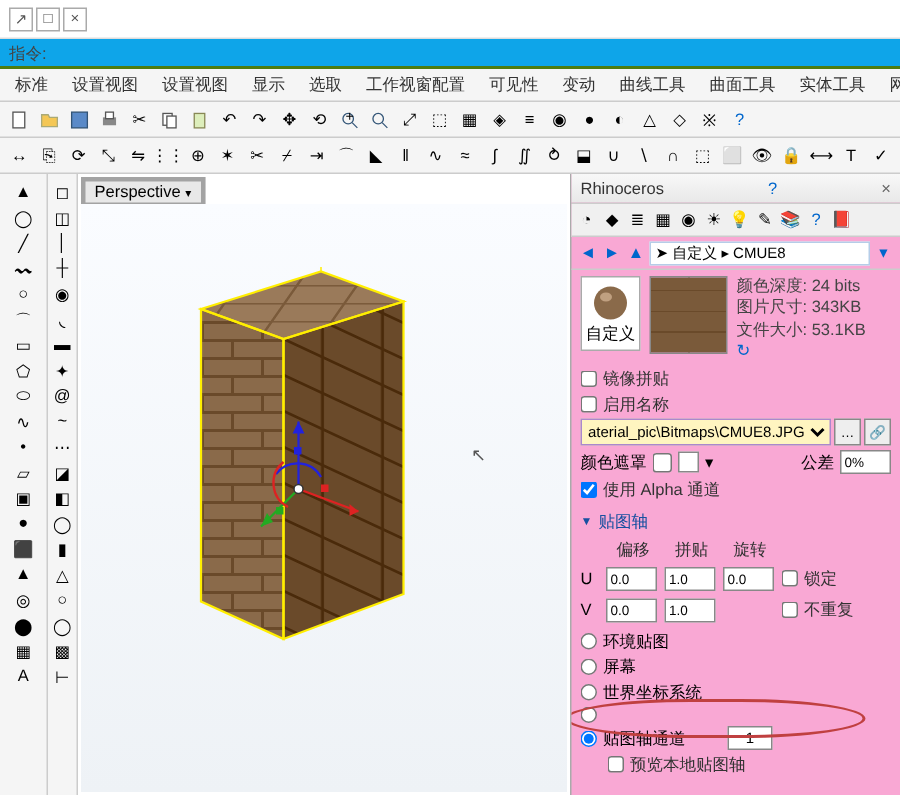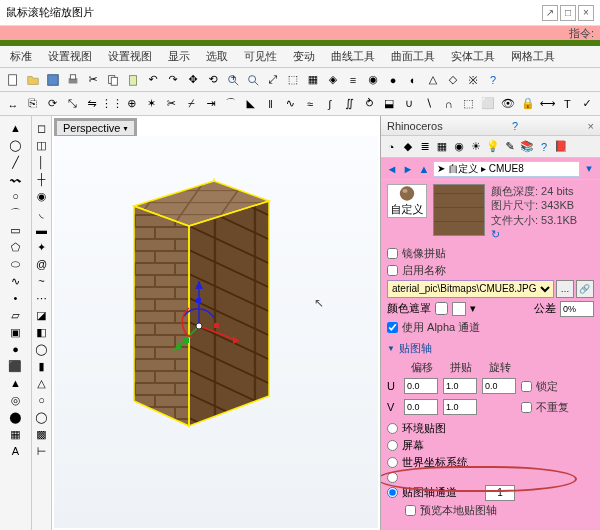--- a/index.html
+++ b/index.html
@@ -1,20 +1,20 @@
 <!DOCTYPE html>
 <html><head>
 <meta charset="utf-8">
 <style>
   * { box-sizing: border-box; margin: 0; padding: 0; font-family: "Microsoft YaHei", sans-serif; font-size: 11px; }
   body { width: 600px; height: 530px; background: #f0f0f0; overflow: hidden; position: relative; }
   .titlebar { height: 26px; background: #fff; border-bottom: 1px solid #ddd; display: flex; align-items: center; padding: 0 6px; justify-content: space-between; }
   .titlebar-btns { display: flex; gap: 2px; }
   .titlebar-btn { width: 16px; height: 16px; border: 1px solid #aaa; display: flex; align-items: center; justify-content: center; font-size: 10px; color: #555; cursor: pointer; }
-  .cmdrow { height: 20px; background: #fca5a5; border-bottom: 6px solid #4d7c0f; display: flex; align-items: center; padding: 0 6px; color: #444; justify-content: flex-end; }
+  .cmdrow { height: 20px; background: #0ea5e9; border-bottom: 2px solid #4d7c0f; display: flex; align-items: center; padding: 0 6px; color: #444; }
   .menubar { height: 22px; background: #f5f5f5; border-bottom: 1px solid #ccc; display: flex; align-items: center; padding: 0 4px; gap: 4px; }
   .menu-item { padding: 2px 6px; color: #333; cursor: pointer; white-space: nowrap; }
   .toolbar-row { height: 24px; background: #f5f5f5; border-bottom: 1px solid #ccc; display: flex; align-items: center; padding: 0 4px; gap: 2px; overflow: hidden; }
   .tb { width: 18px; height: 18px; display: flex; align-items: center; justify-content: center; cursor: pointer; border-radius: 2px; }
   .tb svg { width: 14px; height: 14px; }
   .main { display: flex; height: calc(530px - 26px - 20px - 22px - 48px); }
   .left-tools { width: 32px; background: #f5f5f5; border-right: 1px solid #ccc; display: flex; flex-direction: column; align-items: center; padding: 4px 0; gap: 1px; }
   .left-tools-col2 { width: 20px; }
   .lt { width: 16px; height: 16px; display: flex; align-items: center; justify-content: center; cursor: pointer; }
   .viewport-area { flex: 1; background: #fff; position: relative; }
@@ -25,21 +25,21 @@
   .side-panel { width: 220px; background: #f9a8d4; border-left: 1px solid #aaa; display: flex; flex-direction: column; }
   .panel-title { height: 20px; background: linear-gradient(#f8f8f8,#e8e8e8); border-bottom: 1px solid #ccc; display: flex; align-items: center; padding: 0 6px; justify-content: space-between; font-size: 11px; color: #333; }
   .panel-title .x { cursor: pointer; color: #666; }
   .panel-tabs { height: 22px; background: #f0f0f0; border-bottom: 1px solid #ccc; display: flex; align-items: center; padding: 0 2px; gap: 1px; }
   .ptab { width: 16px; height: 16px; display: flex; align-items: center; justify-content: center; cursor: pointer; }
   .panel-nav { height: 22px; display: flex; align-items: center; padding: 0 4px; gap: 2px; border-bottom: 1px solid #ccc; }
   .nav-btn { width: 14px; height: 14px; display: flex; align-items: center; justify-content: center; cursor: pointer; color: #06c; }
   .nav-path { flex: 1; background: #fff; border: 1px solid #b5cde8; height: 16px; padding: 0 3px; font-size: 10px; display: flex; align-items: center; overflow: hidden; white-space: nowrap; }
   .panel-body { flex: 1; overflow-y: auto; padding: 4px 6px; }
   .thumb-row { display: flex; gap: 6px; margin-bottom: 4px; }
-  .thumb { width: 40px; height: 34px; border: 1px solid #aaa; background: #fff; display: flex; flex-direction: column; align-items: center; justify-content: center; font-size: 8px; }
+  .thumb { width: 40px; height: 50px; border: 1px solid #aaa; background: #fff; display: flex; flex-direction: column; align-items: center; justify-content: center; font-size: 8px; }
   .brick-preview { width: 52px; height: 52px; background: repeating-linear-gradient(0deg,#7a5a3a 0 13px,#6a4a2a 13px 14px), repeating-linear-gradient(90deg,transparent 0 25px,#5a3a1a 25px 26px); border: 1px solid #888; }
   .info-lines { font-size: 9px; color: #444; line-height: 1.3; }
   .chk-row { display: flex; align-items: center; gap: 4px; margin: 2px 0; font-size: 10px; color: #333; }
   .chk-row input[type=checkbox] { width: 11px; height: 11px; }
   .field-label { font-size: 10px; color: #333; margin-top: 4px; }
   .path-select { display: flex; gap: 2px; margin: 2px 0; }
   .path-select select { flex: 1; height: 18px; font-size: 10px; background: #fff5c0; border: 1px solid #a8c; }
   .sq-btn { width: 18px; height: 18px; border: 1px solid #888; background: #eee; cursor: pointer; display: flex; align-items: center; justify-content: center; font-size: 9px; }
   .row-inline { display: flex; align-items: center; gap: 4px; margin: 3px 0; font-size: 10px; }
   .row-inline .swatch { width: 14px; height: 14px; background: #fff; border: 1px solid #888; }
@@ -50,38 +50,38 @@
   .spin { width: 34px; height: 16px; border: 1px solid #888; background: #fff; font-size: 9px; padding: 0 2px; display: flex; align-items: center; }
   .radio-row { display: flex; align-items: center; gap: 4px; font-size: 10px; margin: 2px 0; }
   .radio-row input { width: 11px; height: 11px; }
   .highlight-oval { position: absolute; border: 2px solid #c04040; border-radius: 50%/60%; pointer-events: none; }
   .val-box { width: 30px; height: 16px; border: 1px solid #888; background: #fff; font-size: 10px; display: inline-flex; align-items: center; justify-content: center; }
 </style>
 </head>
 <body>
 
 <div class="titlebar">
-  <span>鼠标滚轮缩放图片</span>
   <div class="titlebar-btns">
     <div class="titlebar-btn">↗</div>
     <div class="titlebar-btn">□</div>
     <div class="titlebar-btn">×</div>
   </div>
 </div>
 
 <div class="cmdrow">
   <span>指令:</span>
 </div>
 
 <div class="menubar">
   <span class="menu-item">标准</span>
   <span class="menu-item">设置视图</span>
   <span class="menu-item">设置视图</span>
   <span class="menu-item">显示</span>
   <span class="menu-item">选取</span>
+  <span class="menu-item">工作视窗配置</span>
   <span class="menu-item">可见性</span>
   <span class="menu-item">变动</span>
   <span class="menu-item">曲线工具</span>
   <span class="menu-item">曲面工具</span>
   <span class="menu-item">实体工具</span>
   <span class="menu-item">网格工具</span>
 
 </div>
 
 <div class="toolbar-row">

